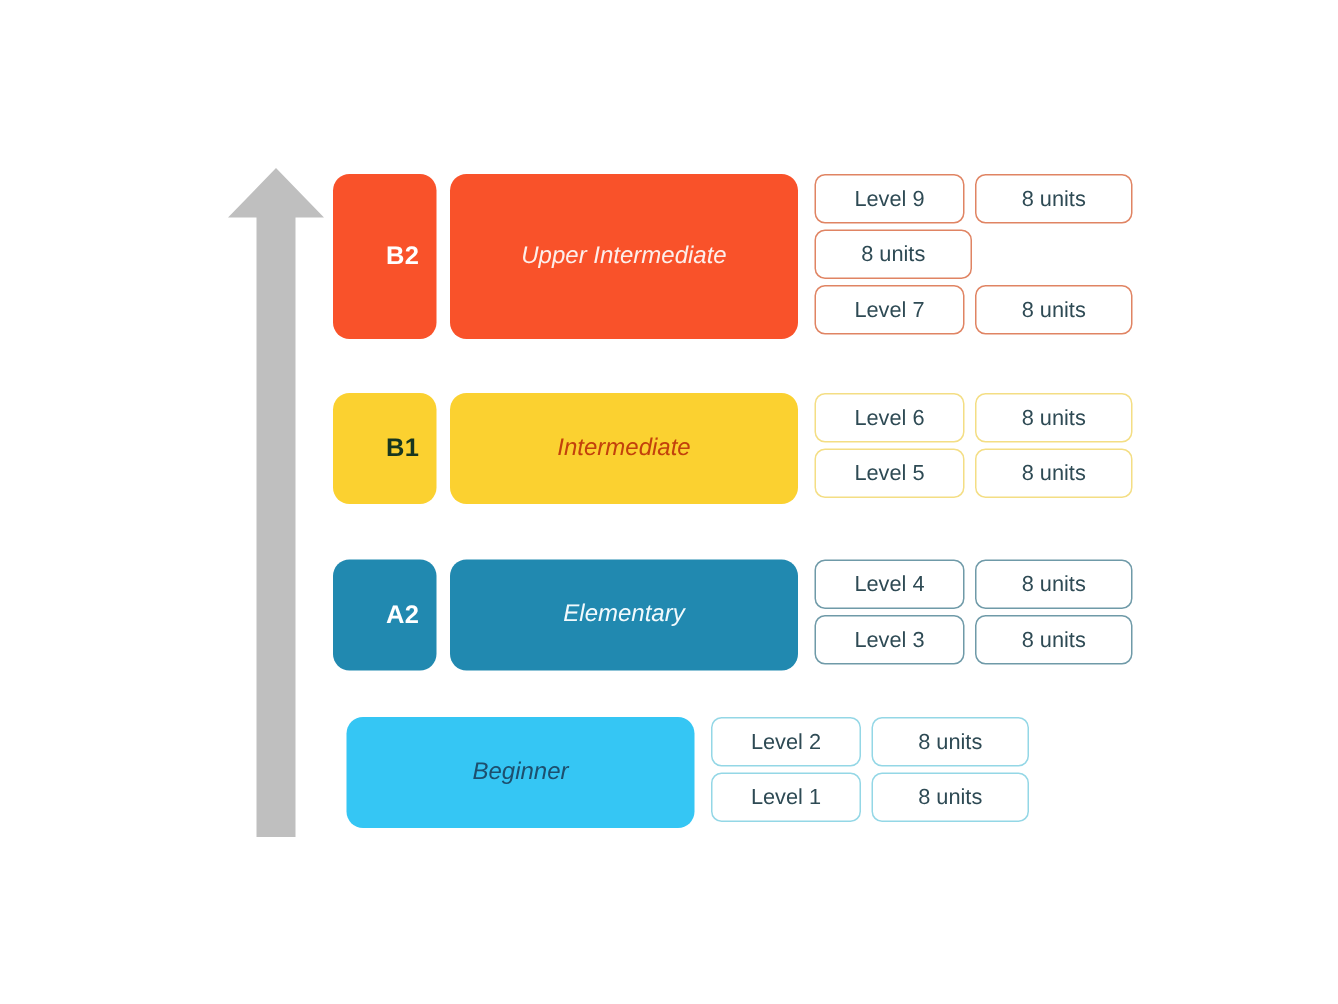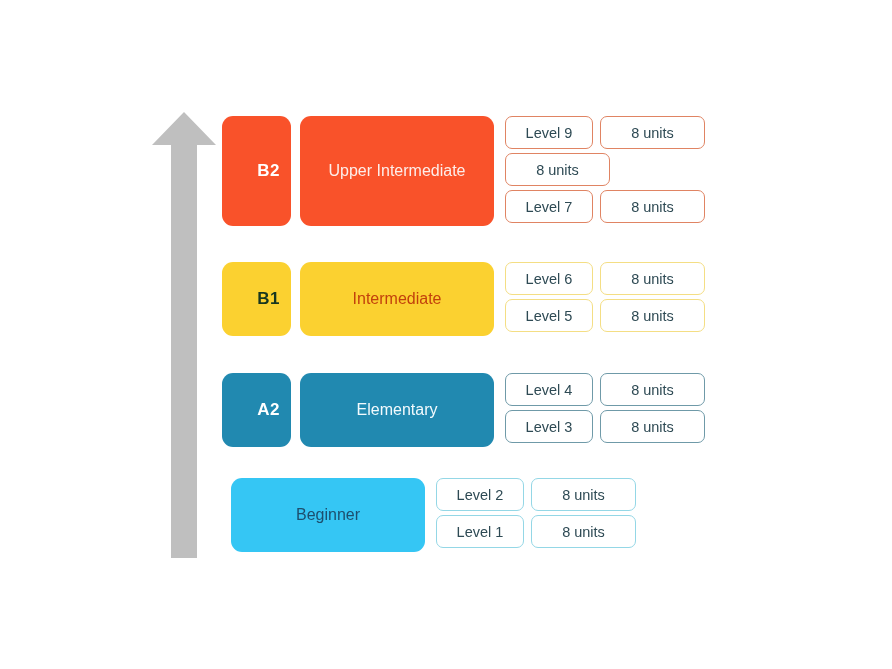--- a/index.html
+++ b/index.html
@@ -49,29 +49,30 @@
     justify-content: center;
     font-size: 17px;
     font-weight: bold;
     letter-spacing: .3px;
     box-sizing: border-box;
     align-self: stretch;
     padding-left: 24px;
   }
 
   .name-block {
-    width: 194px;
+    width: 232px;
     margin-left: 9px;
     border-radius: 11px;
     display: flex;
     align-items: center;
     justify-content: center;
     font-size: 16px;
     box-sizing: border-box;
     align-self: stretch;
+    font-style: italic;
   }
 
   .levels-col {
     margin-left: 11px;
     display: flex;
     flex-direction: column;
     gap: 4px;
   }
   .level-line {
     display: flex;
@@ -82,21 +83,21 @@
     border-radius: 7px;
     border: 1px solid #cccccc;
     background: #ffffff;
     display: flex;
     align-items: center;
     justify-content: center;
     font-size: 14.5px;
     color: #2e4a54;
     box-sizing: border-box;
   }
-  .pill-level { width: 88px; }
+  .pill-level { width: 100px; }
   .pill-units { width: 105px; }
 
   
   .row-b2 .code-block,
   .row-b2 .name-block { background: #f9522a; }
   .row-b2 .code-block { color: #ffffff; }
   .row-b2 .name-block { color: #fdeeea; }
   .row-b2 .pill { border-color: #e08463; }
 
   

